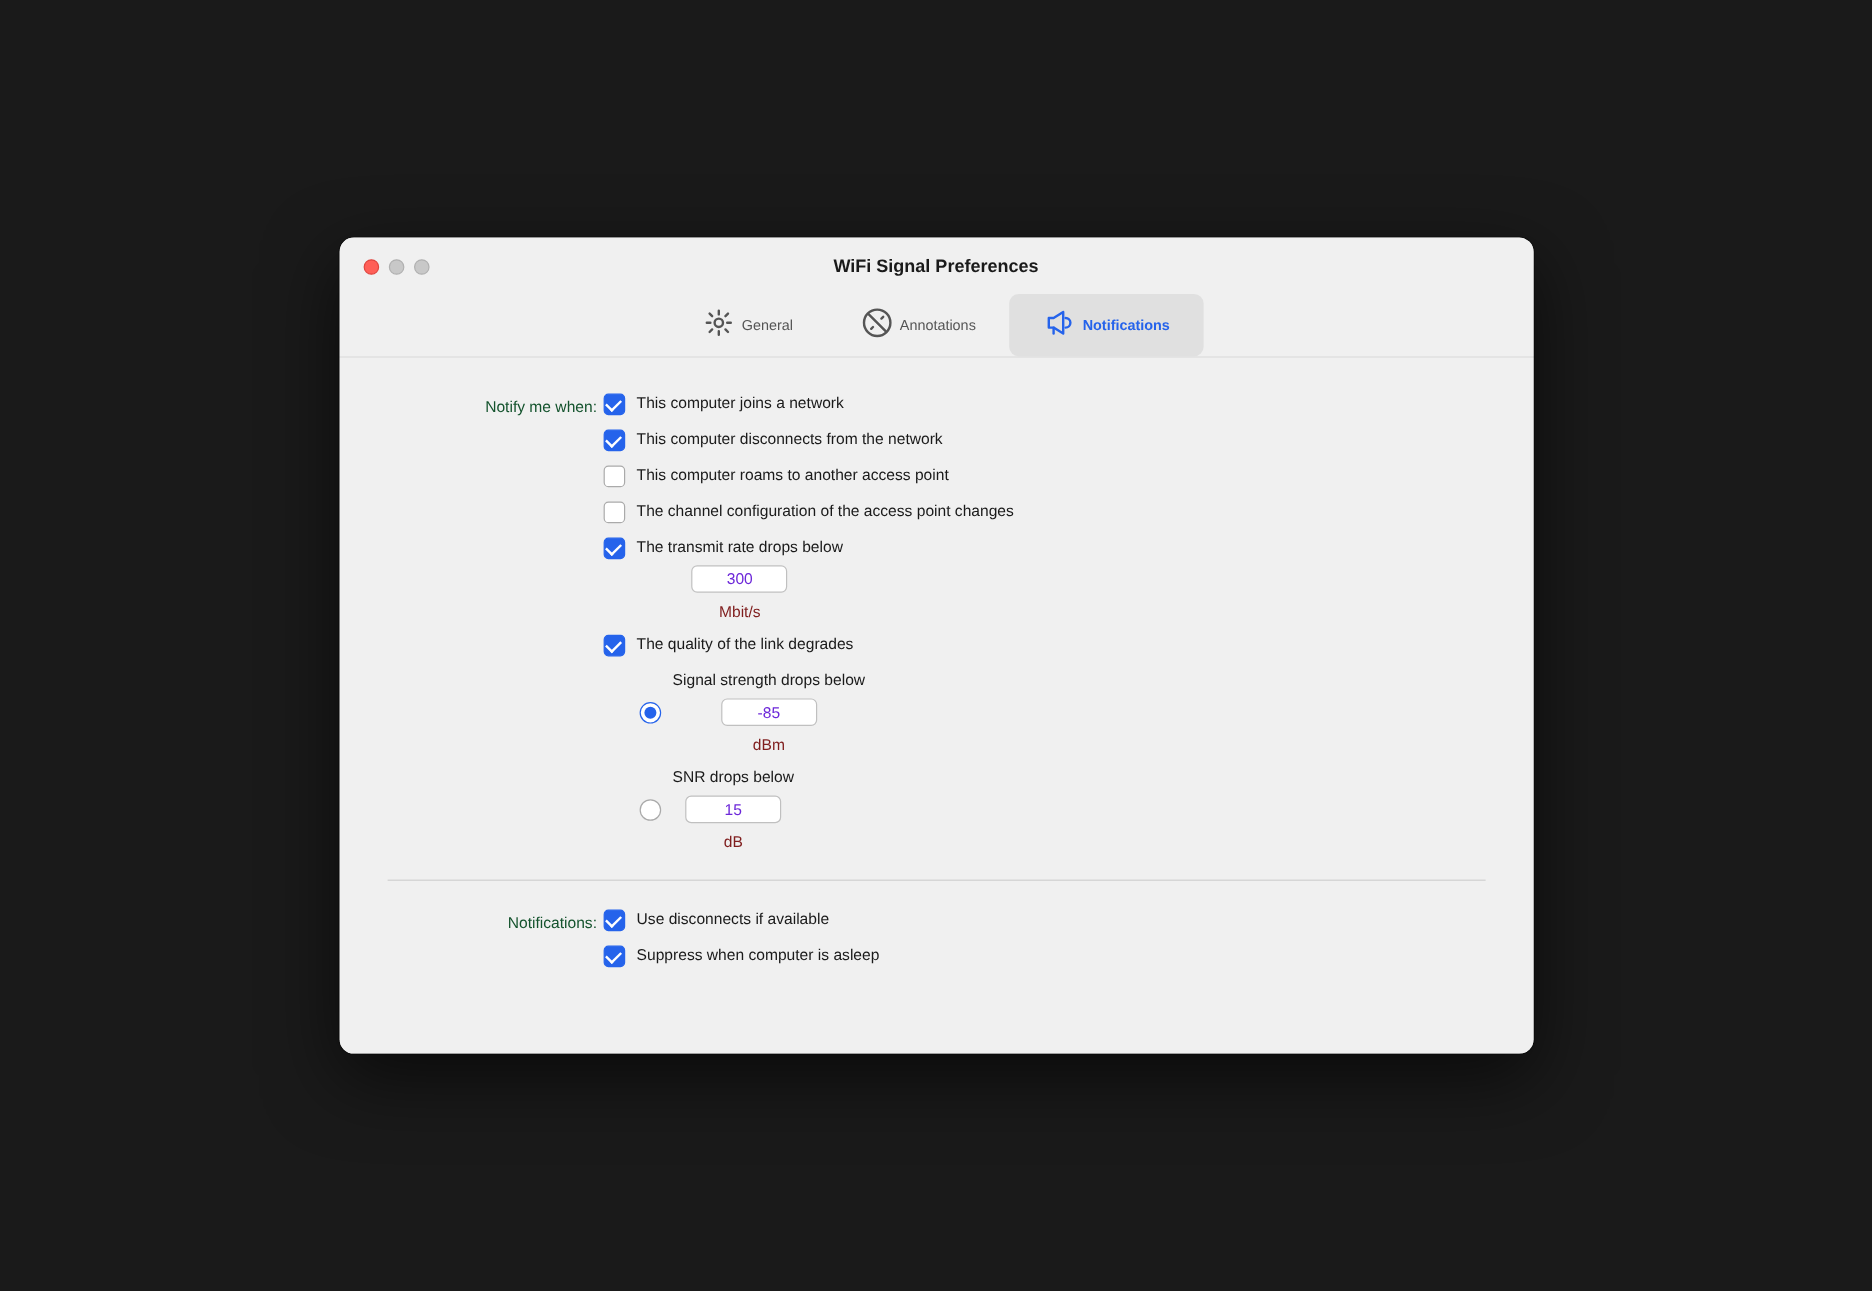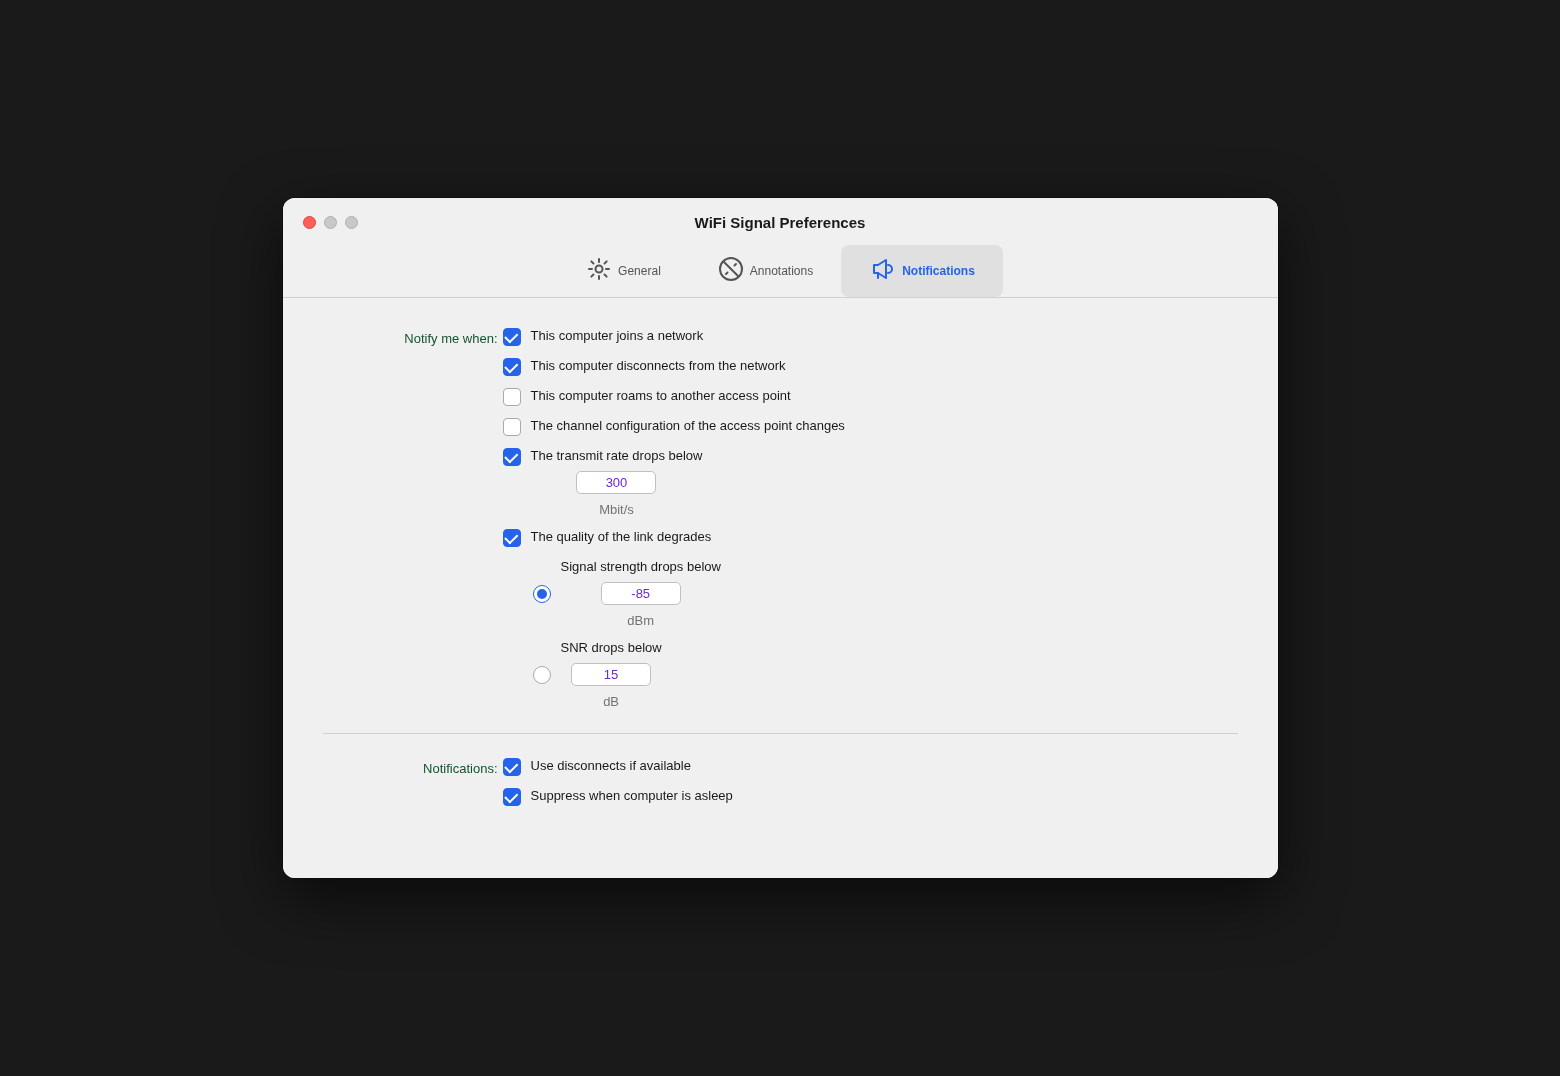--- a/index.html
+++ b/index.html
@@ -184,21 +184,21 @@
       background: white;
       padding: 3px 8px;
       font-size: 13px;
       color: #6d28d9;
       width: 80px;
       text-align: center;
     }
 
     .unit-label {
       font-size: 13px;
-      color: #737373;
+      color: #7f1d1d;
     }
 
     .radio-group {
       display: flex;
       flex-direction: column;
       gap: 12px;
       margin-left: 30px;
     }
 
     .radio-row {

